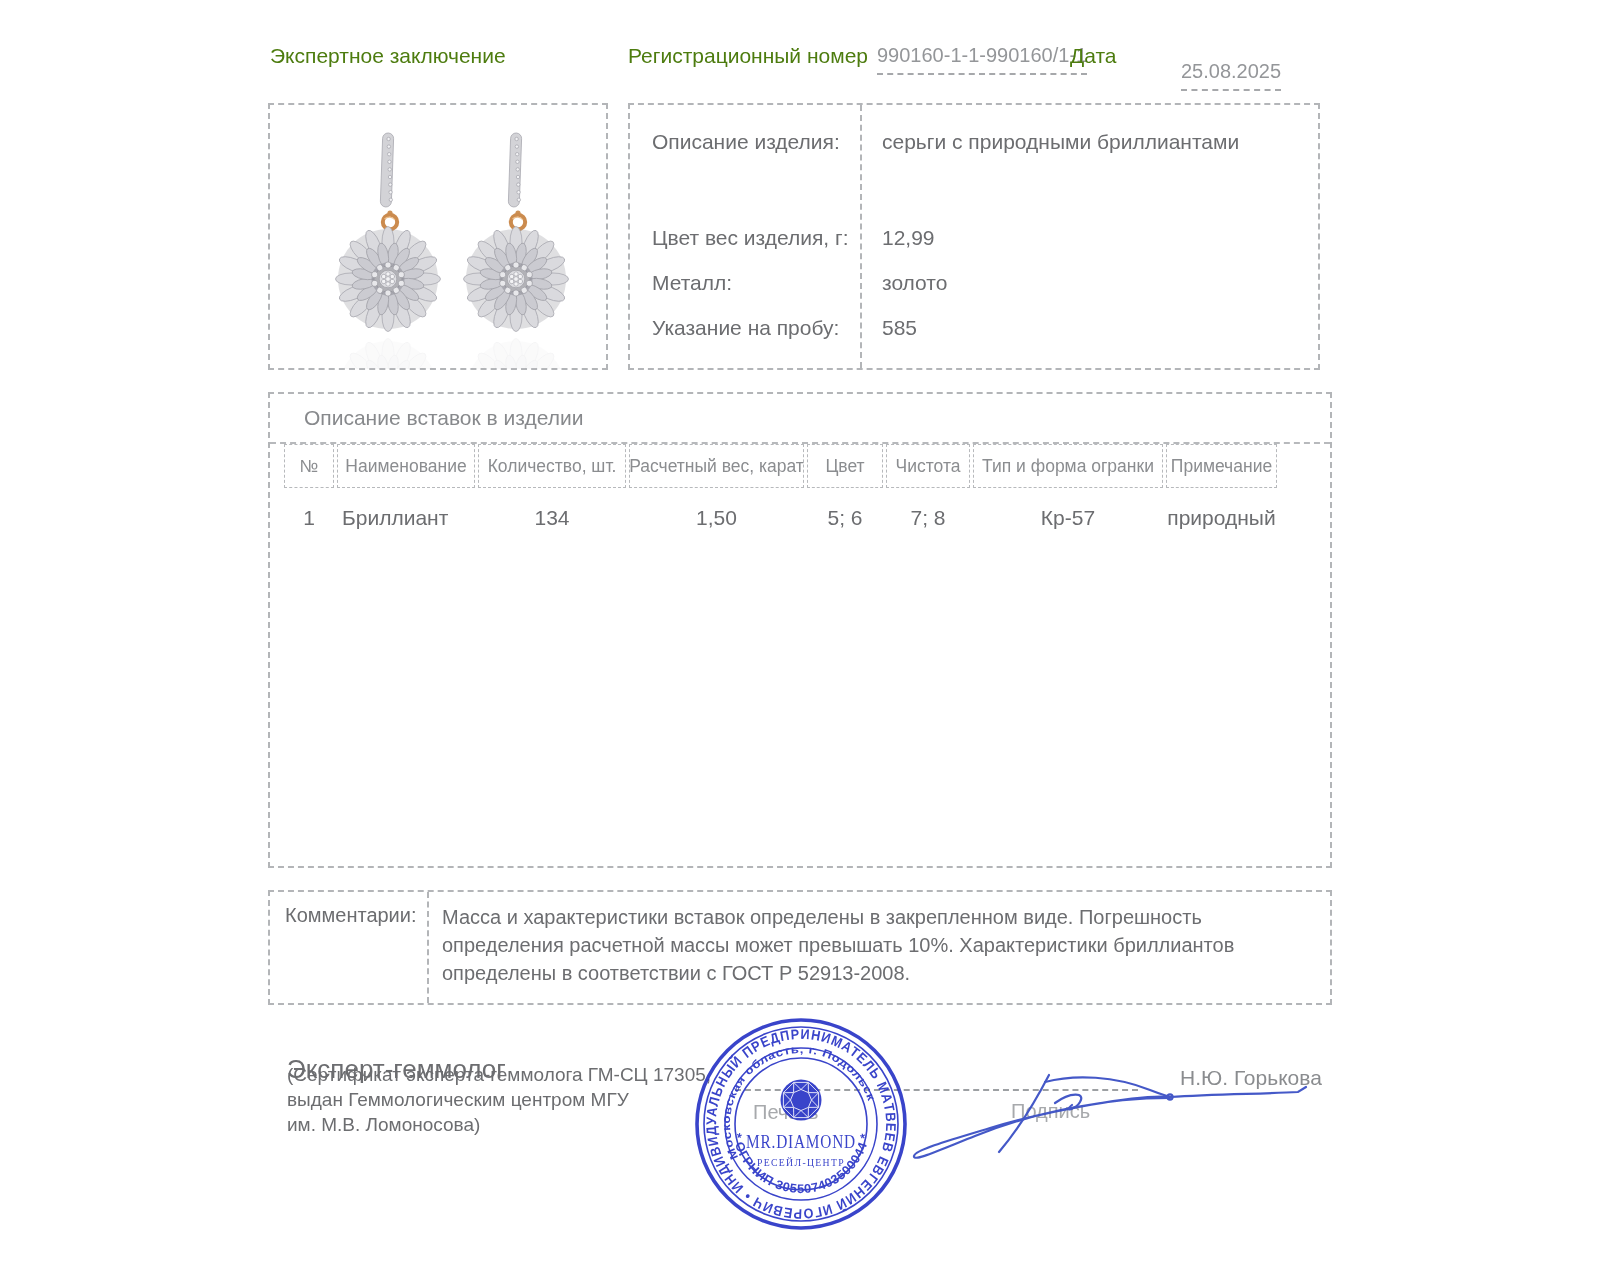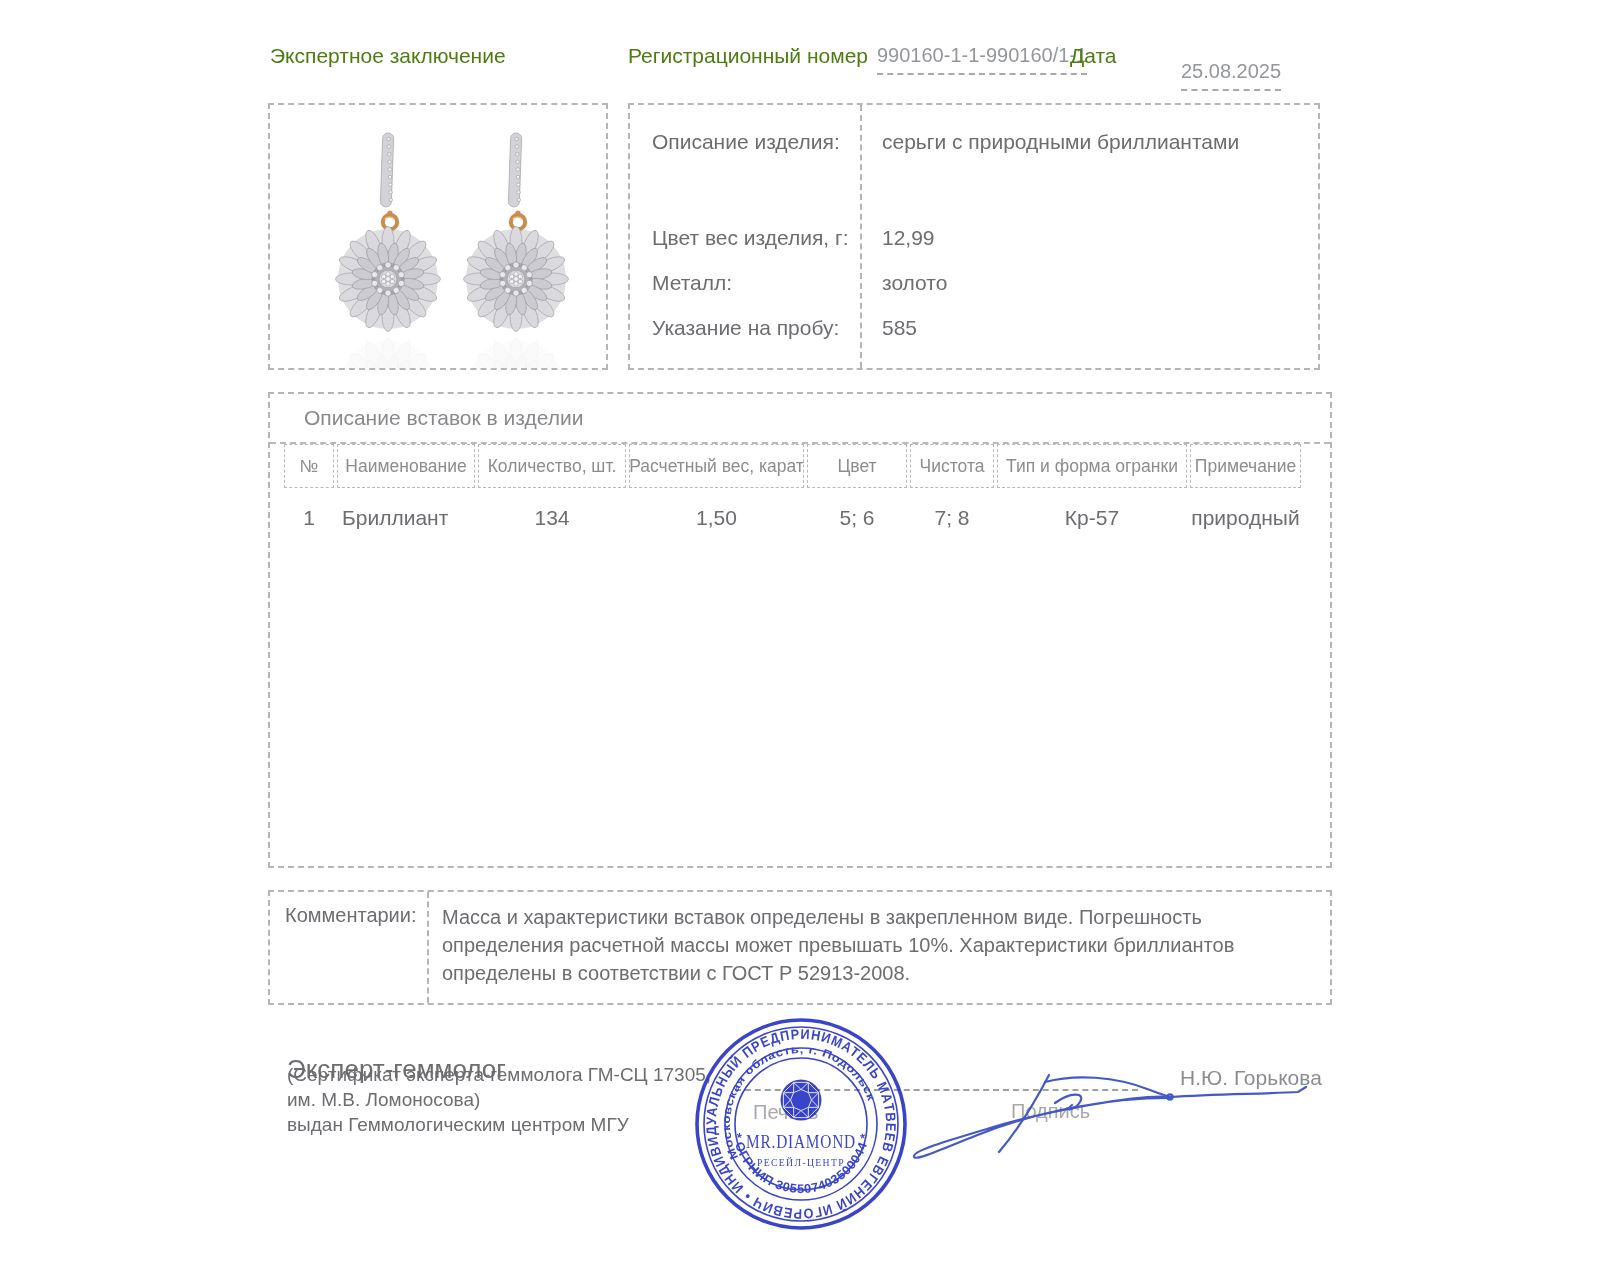--- a/index.html
+++ b/index.html
@@ -15,21 +15,21 @@
   .info-row-value{position:absolute;left:252px;font-size:21px;color:#6c6d70;white-space:nowrap;}
   
   .t-title{position:absolute;left:18px;top:12px;font-size:21px;color:#87898c;margin-left:16px;}
   .t-head{position:absolute;left:14px;top:50px;display:flex;gap:3px;}
   .t-head .cell{border:1.6px dashed #b7b9bc;height:44px;display:flex;align-items:center;
                 justify-content:center;font-size:17.5px;color:#8b8d90;box-sizing:border-box;white-space:nowrap;}
   .t-row{position:absolute;left:14px;top:104px;display:flex;gap:3px;}
   .t-row .cell{height:40px;display:flex;align-items:center;justify-content:center;
                font-size:21px;color:#6c6d70;box-sizing:border-box;white-space:nowrap;}
   .c0{width:50px}.c1{width:138px}.c2{width:148px}.c3{width:175px}
-  .c4{width:100px}.c5{width:84px}.c6{width:190px}.c7{width:111px}
+  .c4{width:76px}.c5{width:84px}.c6{width:190px}.c7{width:111px}
   .t-row .c1{justify-content:flex-start;padding-left:5px;}
   
   .c-label{position:absolute;left:15px;top:12px;font-size:20px;color:#6c6d70;}
   .c-divider{position:absolute;left:157px;top:0;bottom:0;border-left:2px dashed #b3b5b8;}
   .c-text{position:absolute;left:172px;top:11px;width:880px;font-size:20px;line-height:28px;color:#6c6d70;}
   
   .expert-title{position:absolute;left:287px;top:1030px;font-size:26px;color:#6c6d70;margin-top:24px;}
   .cert{position:absolute;left:287px;top:1062px;font-size:19px;line-height:25px;color:#6c6d70;}
   .sign-line{position:absolute;left:735px;top:1089px;width:403px;border-top:2px dashed #9da0a3;z-index:1;}
   .ph-label{position:absolute;font-size:20px;color:#a7a9ac;z-index:1;}
@@ -177,22 +177,22 @@
 
   <div class="abs dbox" style="left:268px;top:890px;width:1064px;height:115px;">
     <div class="c-label">Комментарии:</div>
     <div class="c-divider"></div>
     <div class="c-text">Масса и характеристики вставок определены в закрепленном виде. Погрешность определения расчетной массы может превышать 10%. Характеристики бриллиантов определены в соответствии с ГОСТ Р 52913-2008.</div>
   </div>
 
   <div class="expert-title">Эксперт-геммолог</div>
   <div class="cert">
     <div>(Сертификат эксперта-геммолога ГМ-СЦ 17305,</div>
+    <div>выдан Геммологическим центром МГУ</div>
     <div>им. М.В. Ломоносова)</div>
-    <div>выдан Геммологическим центром МГУ</div>
   </div>
 
   <div class="sign-line"></div>
   <div class="ph-label" style="left:753px;top:1101px;">Печать</div>
   <div class="ph-label" style="left:1011px;top:1100px;">Подпись</div>
   <div class="expert-name">Н.Ю. Горькова</div>
 
   <svg class="stamp-svg" width="220" height="220" viewBox="0 0 220 220">
     <defs>
       <path id="outCirc" d="M25,110 A85,85 0 1,1 195,110 A85,85 0 1,1 25,110"></path>

